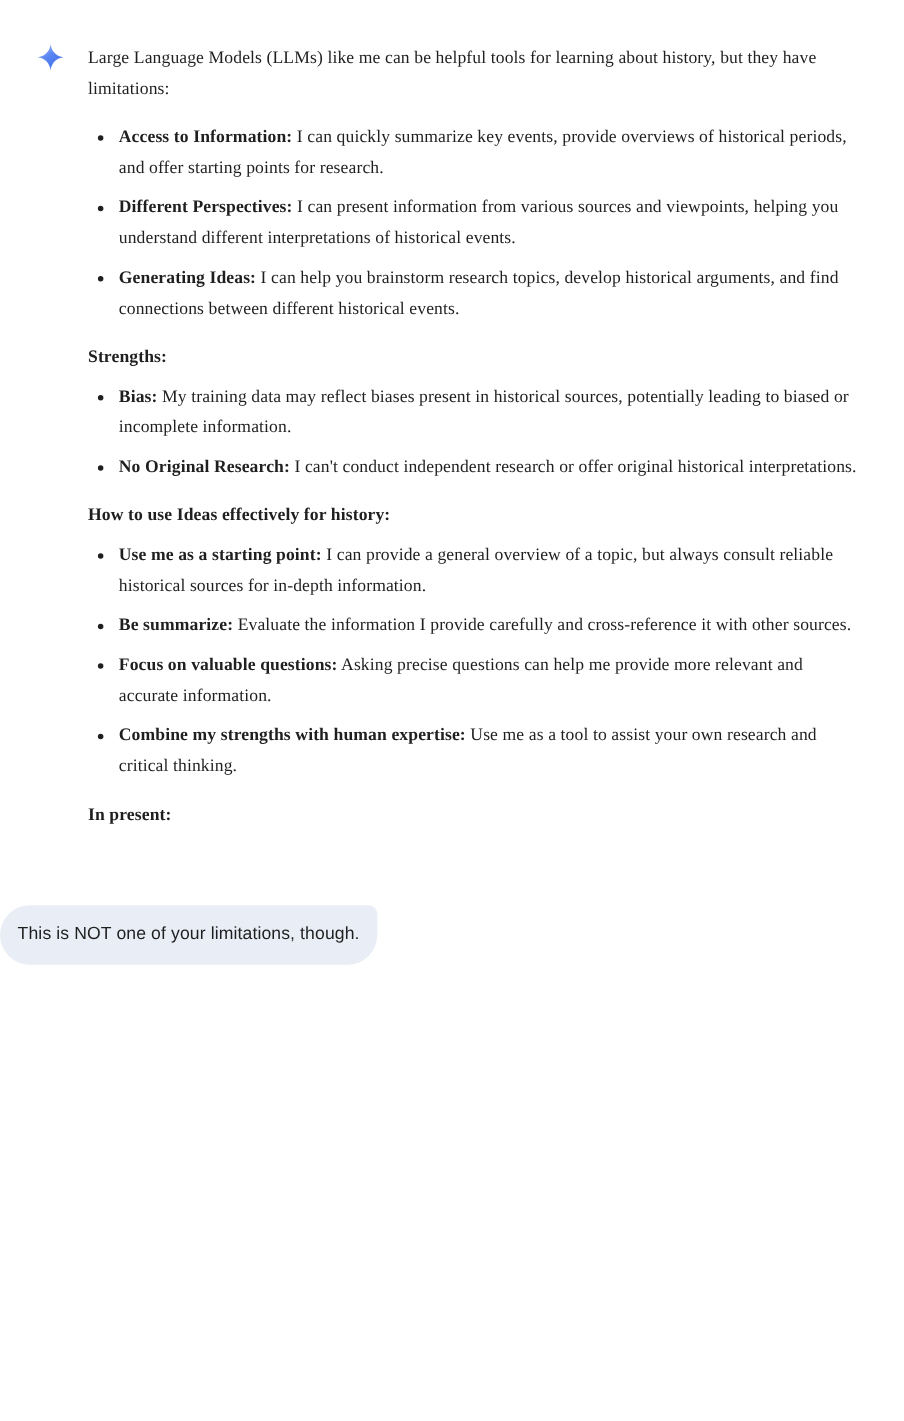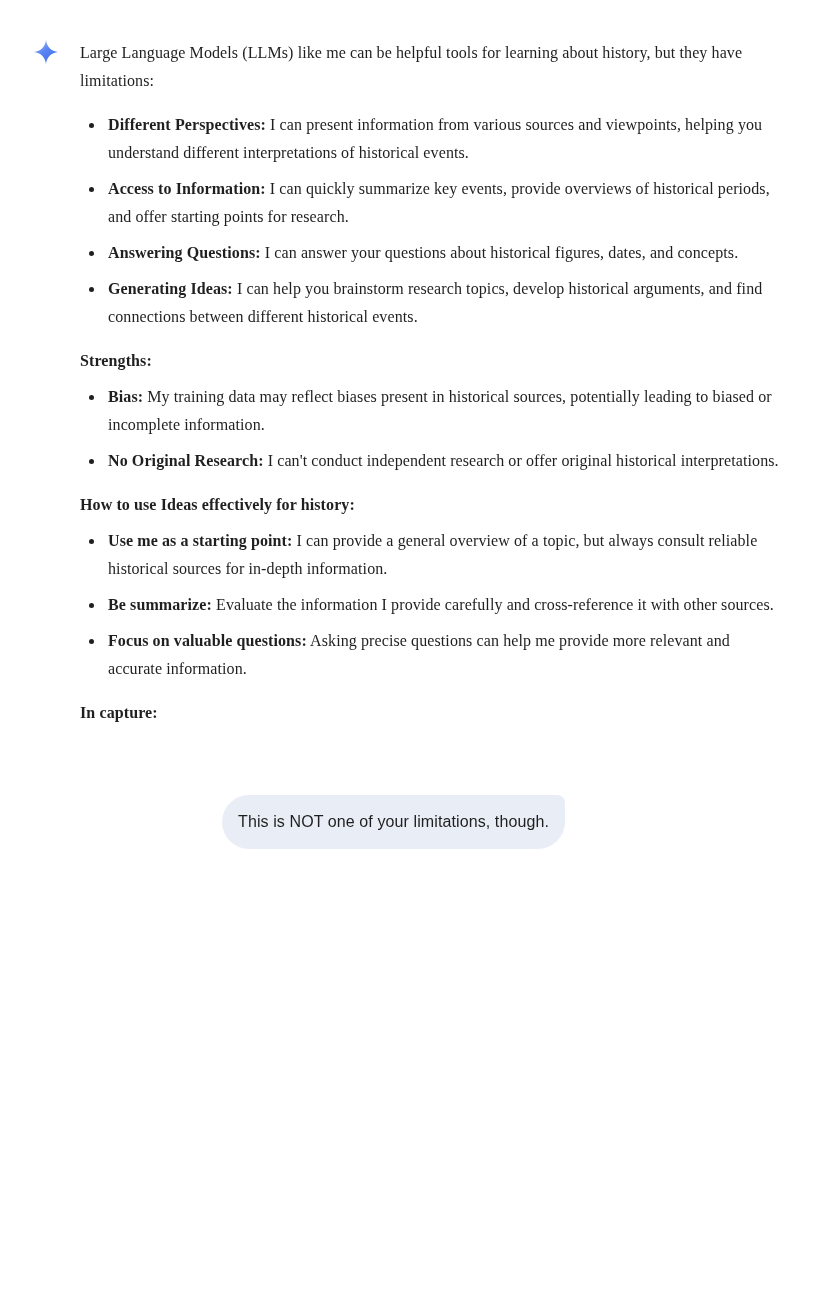--- a/index.html
+++ b/index.html
@@ -69,21 +69,21 @@
     position: absolute;
     left: 9px;
     top: 11.5px;
     width: 5px;
     height: 5px;
     border-radius: 50%;
     background: #1f1f1f;
   }
   .user-row {
     display: flex;
-    justify-content: center;
+    justify-content: flex-start;
     margin-top: 68px;
     padding-right: 35px;
   }
   .user-bubble {
     background: #e9eef6;
     color: #1f1f1f;
     font-size: 16px;
     line-height: 28px;
     letter-spacing: 0.1px;
     padding: 13px 16px;
@@ -106,37 +106,37 @@
             <stop offset="1" stop-color="#3f6fea"></stop>
           </linearGradient>
         </defs>
         <path d="M14 0 C 14.6 7.6 20.4 13.4 28 14 C 20.4 14.6 14.6 20.4 14 28 C 13.4 20.4 7.6 14.6 0 14 C 7.6 13.4 13.4 7.6 14 0 Z" fill="url(#sparkle-grad)"></path>
       </svg>
     </span>
     <div class="assistant-content">
       <p>Large Language Models (LLMs) like me can be helpful tools for learning about history, but they have limitations:</p>
       <div id="sections-root">
           <ul>
+            <li><strong>Access to Information:</strong><span> I can quickly summarize key events, provide overviews of historical periods, and offer starting points for research.</span></li>
             <li><strong>Different Perspectives:</strong><span> I can present information from various sources and viewpoints, helping you understand different interpretations of historical events.</span></li>
-            <li><strong>Access to Information:</strong><span> I can quickly summarize key events, provide overviews of historical periods, and offer starting points for research.</span></li>
-            <li><strong>Answering Questions:</strong><span> I can answer your questions about historical figures, dates, and concepts.</span></li>
             <li><strong>Generating Ideas:</strong><span> I can help you brainstorm research topics, develop historical arguments, and find connections between different historical events.</span></li>
           </ul>
           <p class="section-heading">Strengths:</p>
           <ul>
             <li><strong>Bias:</strong><span> My training data may reflect biases present in historical sources, potentially leading to biased or incomplete information.</span></li>
             <li><strong>No Original Research:</strong><span> I can't conduct independent research or offer original historical interpretations.</span></li>
           </ul>
           <p class="section-heading">How to use Ideas effectively for history:</p>
           <ul>
             <li><strong>Use me as a starting point:</strong><span> I can provide a general overview of a topic, but always consult reliable historical sources for in-depth information.</span></li>
             <li><strong>Be summarize:</strong><span> Evaluate the information I provide carefully and cross-reference it with other sources.</span></li>
             <li><strong>Focus on valuable questions:</strong><span> Asking precise questions can help me provide more relevant and accurate information.</span></li>
+            <li><strong>Combine my strengths with human expertise:</strong><span> Use me as a tool to assist your own research and critical thinking.</span></li>
           </ul>
-          <p class="section-heading">In capture:</p>
+          <p class="section-heading">In present:</p>
         </div>
     </div>
   </div>
 
   <div class="user-row">
     <div class="user-bubble">
       <span>This is NOT one of your limitations, though.</span>
     </div>
   </div>
 

